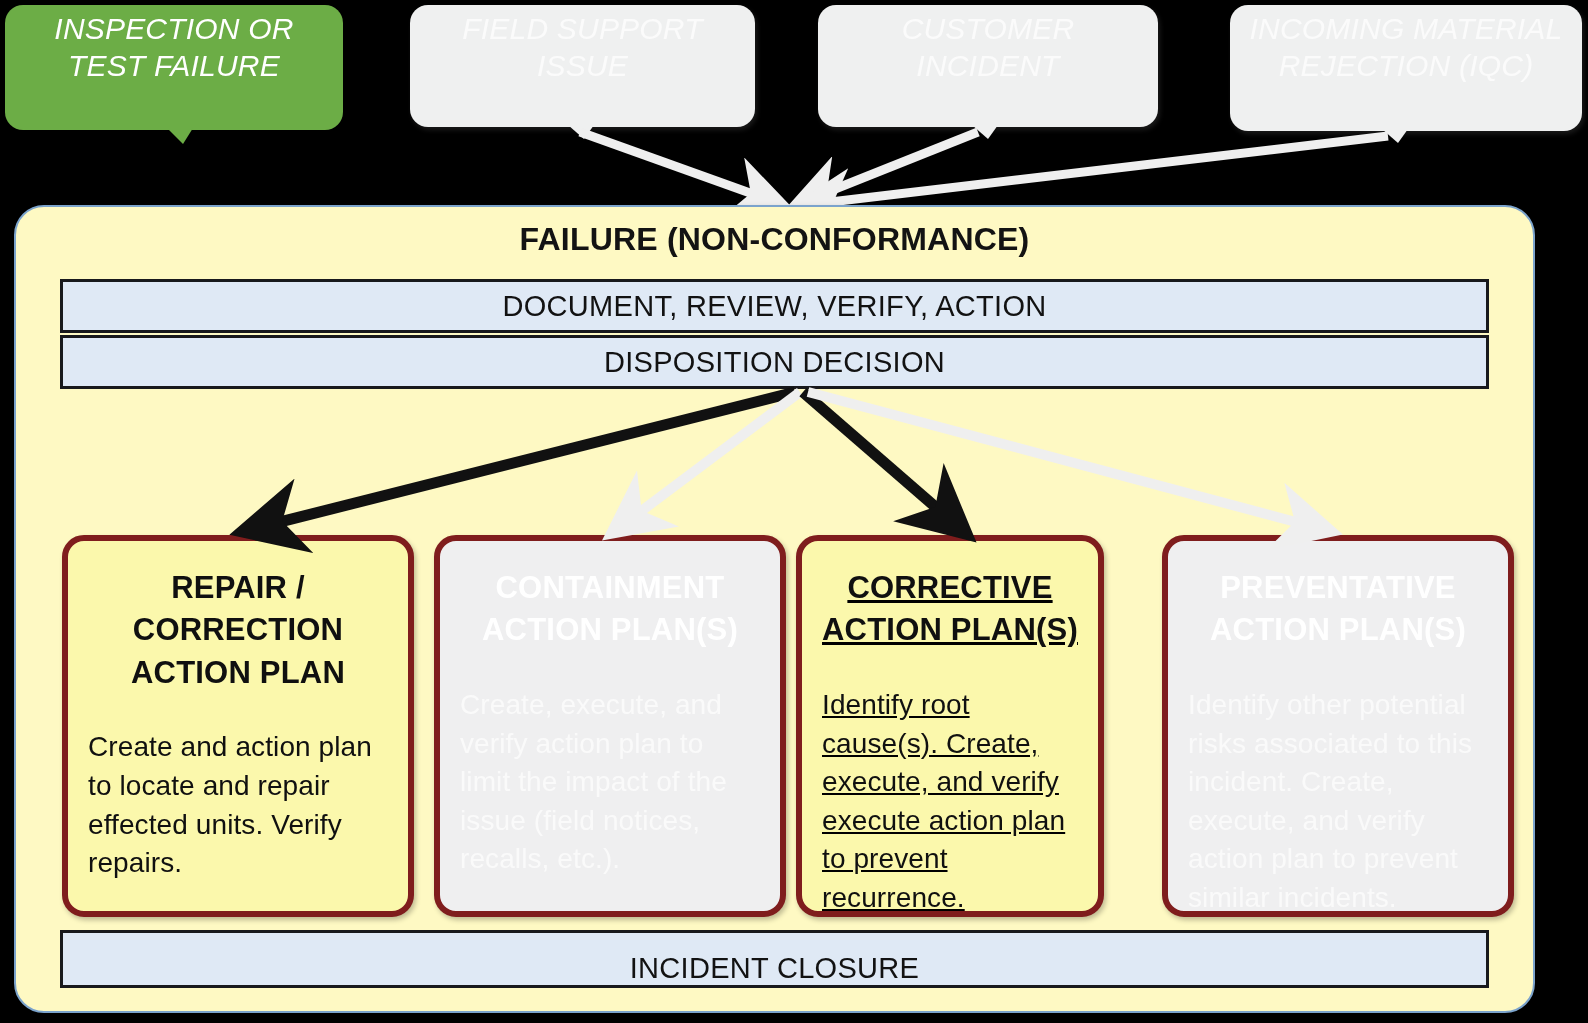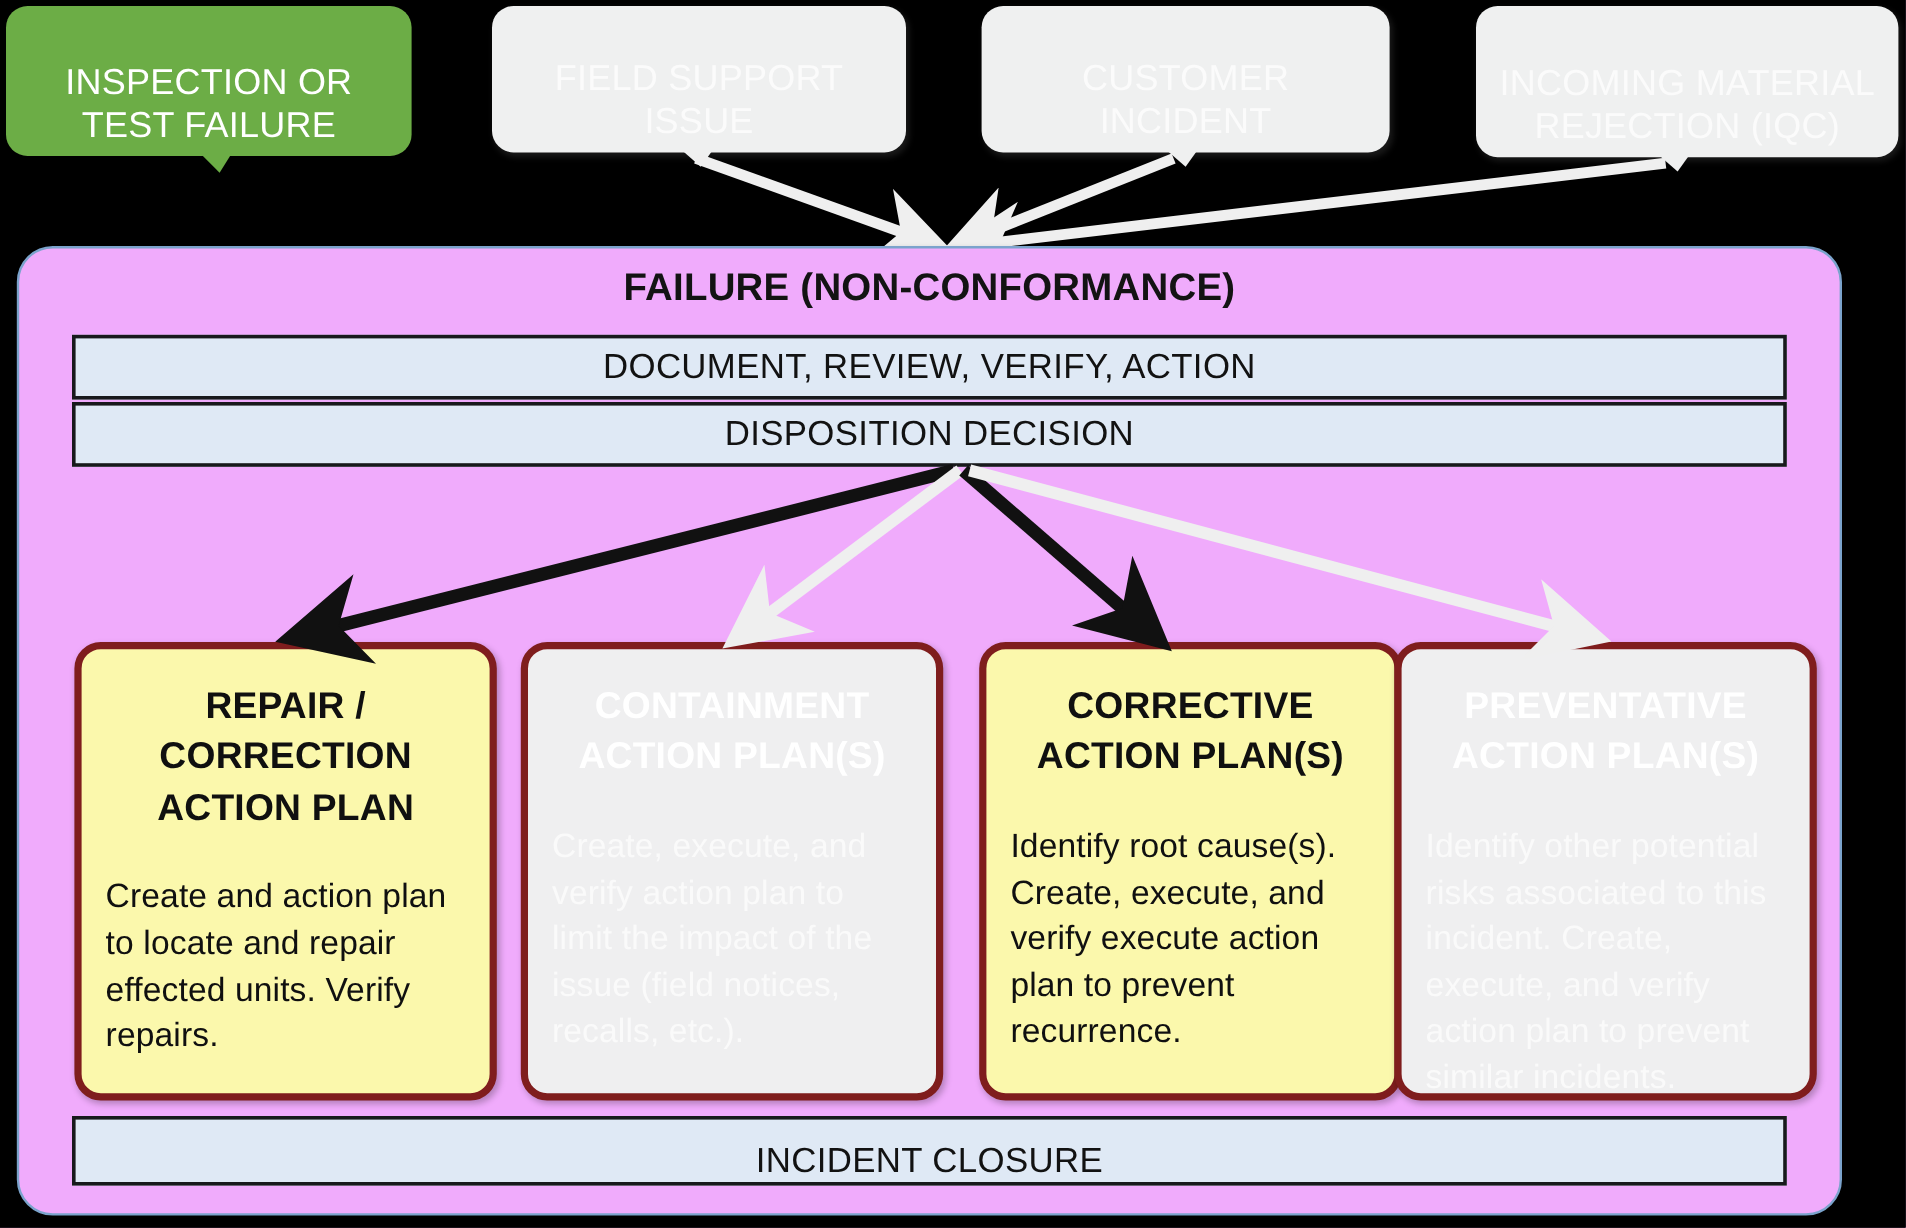--- a/index.html
+++ b/index.html
@@ -15,26 +15,27 @@
     overflow: hidden;
     font-family: "Liberation Sans", sans-serif;
   }
 
   
   .callout {
     position: absolute;
     box-sizing: border-box;
     border-radius: 18px;
     display: flex;
-    align-items: flex-end;
+    align-items: flex-start;
     justify-content: center;
     text-align: center;
     line-height: 1.22;
     letter-spacing: .2px;
     padding: 6px 14px;
+    font-style: italic;
   }
   .callout .ctext { display: block; width: 100%; }
 
   .callout-green {
     background: #6cad46;
     color: #ffffff;
     font-size: 30px;
     font-weight: 400;
     box-shadow: 3px 4px 5px rgba(0,0,0,.55);
   }
@@ -55,21 +56,21 @@
   }
 
   
   #panel {
     position: absolute;
     left: 14px;
     top: 205px;
     width: 1521px;
     height: 808px;
     box-sizing: border-box;
-    background: #f0abfc;
+    background: #fef9c3;
     border: 2px solid #7ba3cc;
     border-radius: 30px;
     box-shadow: 4px 5px 7px rgba(0,0,0,.5);
   }
   #panel-title {
     position: absolute;
     left: 0; right: 0; top: 14px;
     text-align: center;
     font-size: 32px;
     font-weight: bold;
@@ -120,21 +121,21 @@
     font-size: 28px;
     line-height: 1.38;
     letter-spacing: .1px;
   }
   .card-yellow .card-title, .card-yellow .card-body { color: #101010; }
   .card-faded  .card-title { color: #ffffff; }
   .card-faded  .card-body  { color: #fafafa; }
 
   #card-repair      { left: 46px;  width: 352px; }
   #card-containment { left: 418px; width: 352px; }
-  #card-corrective  { left: 800px; width: 352px; }
+  #card-corrective  { left: 780px; width: 308px; text-decoration: underline; }
   #card-preventative{ left: 1146px;width: 352px; }
 
   
   #arrows-top, #arrows-mid {
     position: absolute;
     left: 0; top: 0;
     width: 1588px; height: 1023px;
     pointer-events: none;
   }
 </style>

